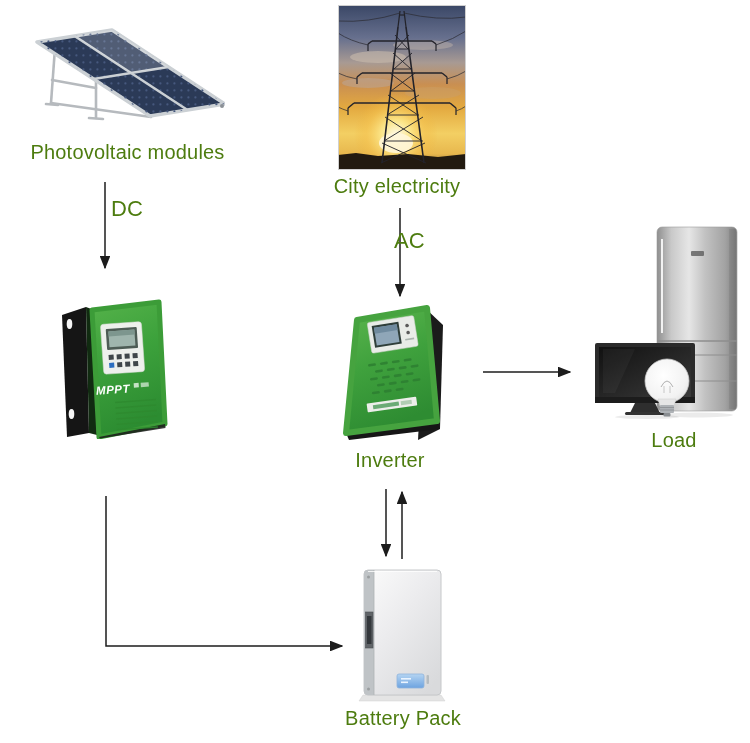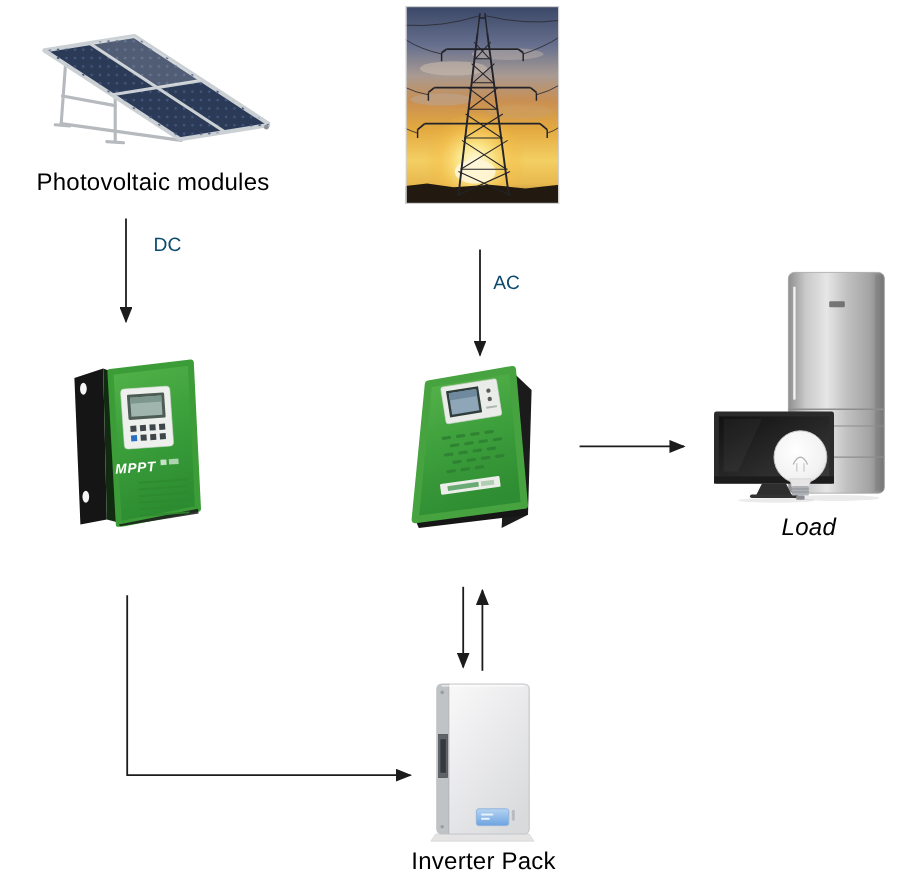--- a/index.html
+++ b/index.html
@@ -2,25 +2,25 @@
 <html><head>
 <meta charset="utf-8">
 <style>
   html,body { margin:0; padding:0; background:#ffffff; }
   .canvas {
     position:relative; width:750px; height:743px; background:#ffffff;
     font-family:"Liberation Sans", sans-serif; overflow:hidden;
   }
   .abs { position:absolute; }
   .node-label {
-    position:absolute; color:#000000; text-align:center;
+    position:absolute; color:#4d7c0f; text-align:center;
     font-size:20px; line-height:1.1; letter-spacing:0.2px; white-space:nowrap;
   }
   .edge-label {
-    position:absolute; color:#0c4a6e; font-size:16px; white-space:nowrap;margin-left:17px;
+    position:absolute; color:#4d7c0f; font-size:22px; white-space:nowrap;
   }
   svg { display:block; }
 </style>
 </head>
 <body>
 
 <div class="canvas">
 
   <div class="abs" style="left:25px; top:18px; width:200px; height:115px;">
     <svg width="200" height="115" viewBox="0 0 200 115">
@@ -137,20 +137,21 @@
         <path d="M19,74 Q8,72 0,68"></path>
           <path d="M109,74 Q120,71 128,66"></path>
         <path d="M10,106 Q4,104 0,102"></path>
           <path d="M118,106 Q124,104 128,101"></path>
         <path d="M62,8 Q30,18 0,16"></path>
           <path d="M66,8 Q100,16 128,12"></path>
       </g>
       <rect x="0.5" y="0.5" width="127" height="164" fill="none" stroke="#d0d0d0"></rect>
     </svg>
   </div>
+  <div class="node-label" style="left:312px; top:175px; width:170px;">City electricity</div>
 
   <div class="abs" style="left:58px; top:297px; width:115px; height:142px;">
     <svg width="115" height="142" viewBox="0 0 115 142">
       <defs>
         <linearGradient id="mg" x1="0" y1="0" x2="0.25" y2="1">
           <stop offset="0" stop-color="#55b24a"></stop>
           <stop offset="0.45" stop-color="#3da23c"></stop>
           <stop offset="1" stop-color="#2c8c31"></stop>
         </linearGradient>
       </defs>
@@ -243,20 +244,21 @@
           <rect x="54" y="86" width="8" height="2.6" rx="1.3"></rect>
       </g>
 
       <g transform="rotate(-8 52 102)">
         <rect x="27" y="97" width="50" height="9" rx="1" fill="#eceeea"></rect>
         <rect x="33" y="99.5" width="26" height="4" fill="#4a9a58" opacity="0.8"></rect>
         <rect x="61" y="99.5" width="11" height="4" fill="#8ab890" opacity="0.6"></rect>
       </g>
     </svg>
   </div>
+  <div class="node-label" style="left:338px; top:449px; width:104px;">Inverter</div>
 
   <div class="abs" style="left:595px; top:225px; width:150px; height:195px;">
     <svg width="150" height="195" viewBox="0 0 150 195">
       <defs>
         <linearGradient id="fg" x1="0" y1="0" x2="1" y2="0">
           <stop offset="0" stop-color="#8f8f8f"></stop>
           <stop offset="0.18" stop-color="#c9c9c9"></stop>
           <stop offset="0.4" stop-color="#e6e6e6"></stop>
           <stop offset="0.6" stop-color="#c2c2c2"></stop>
           <stop offset="0.85" stop-color="#a3a3a3"></stop>
@@ -299,21 +301,21 @@
         <circle cx="72" cy="156" r="22" fill="url(#bulbg)" stroke="#c9c9c9" stroke-width="0.8"></circle>
         <path d="M66,162 Q72,150 78,162" stroke="#b0b0b0" stroke-width="1" fill="none"></path>
         <path d="M69,168 V161 M75,168 V161" stroke="#bbbbbb" stroke-width="0.8" fill="none"></path>
         <polygon points="63,174 81,174 79,181 65,181" fill="#e6e6e6" stroke="#cccccc" stroke-width="0.5"></polygon>
         <rect x="65" y="180" width="14" height="8" rx="1" fill="#aeb2b6"></rect>
         <path d="M65,182.5 H79 M65,185 H79" stroke="#8a8e92" stroke-width="0.8"></path>
         <rect x="68.5" y="188" width="7" height="3.5" rx="1" fill="#8a8e92"></rect>
       </g>
     </svg>
   </div>
-  <div class="node-label" style="left:622px; top:429px; width:104px;font-style:italic;">Load</div>
+  <div class="node-label" style="left:622px; top:429px; width:104px;">Load</div>
 
   <div class="abs" style="left:356px; top:568px; width:92px; height:135px;">
     <svg width="92" height="135" viewBox="0 0 92 135">
       <defs>
         <linearGradient id="bg1" x1="0" y1="0" x2="0.8" y2="1">
           <stop offset="0" stop-color="#fbfbfb"></stop>
           <stop offset="0.45" stop-color="#ececee"></stop>
           <stop offset="1" stop-color="#d9dadc"></stop>
         </linearGradient>
         <linearGradient id="lcdg" x1="0" y1="0" x2="0" y2="1">
@@ -329,21 +331,21 @@
       <rect x="11" y="48" width="4.5" height="28" fill="#34383c"></rect>
       <circle cx="12.5" cy="9" r="1.5" fill="#9a9ea0"></circle>
       <circle cx="12.5" cy="121" r="1.5" fill="#9a9ea0"></circle>
       <rect x="41" y="106" width="27" height="14" rx="2" fill="url(#lcdg)" stroke="#8fb4dc" stroke-width="0.8"></rect>
       <rect x="45" y="110" width="10" height="1.6" fill="#eaf4ff"></rect>
       <rect x="45" y="113.5" width="7" height="1.6" fill="#eaf4ff"></rect>
       <rect x="70.5" y="107" width="2.5" height="9" rx="1" fill="#b6bcc0"></rect>
       <path d="M12,3.5 H81" stroke="#ffffff" stroke-width="1" opacity="0.8"></path>
     </svg>
   </div>
-  <div class="node-label" style="left:341px; top:707px; width:124px;">Inverter Pack</div>
+  <div class="node-label" style="left:341px; top:707px; width:124px;">Battery Pack</div>
 
   <svg class="abs" style="left:0; top:0; pointer-events:none;" width="750" height="743" viewBox="0 0 750 743">
     <defs>
       <marker id="ah" viewBox="0 0 10 8" refX="9" refY="4" markerWidth="9" markerHeight="7.2" orient="auto">
         <path d="M0,0 L10,4 L0,8 z" fill="#1c1c1c"></path>
       </marker>
     </defs>
     <g stroke="#1c1c1c" stroke-width="1.5" fill="none">
       <path d="M105,182 V268" marker-end="url(#ah)"></path>
       <path d="M400,208 V296" marker-end="url(#ah)"></path>

